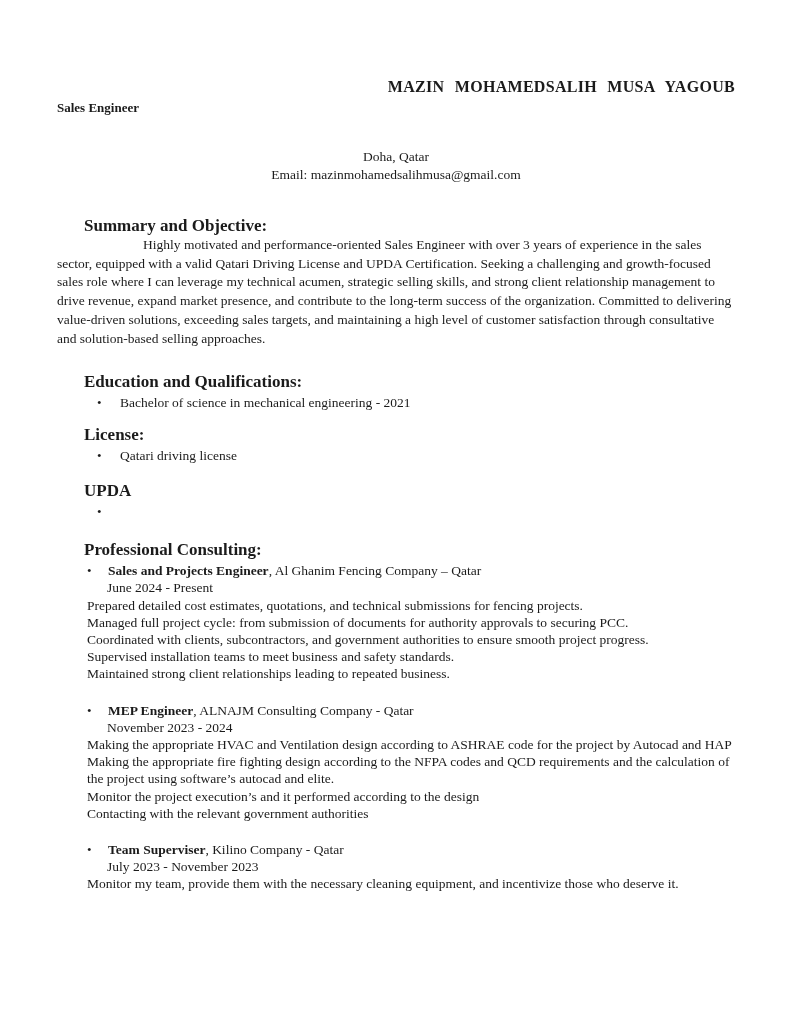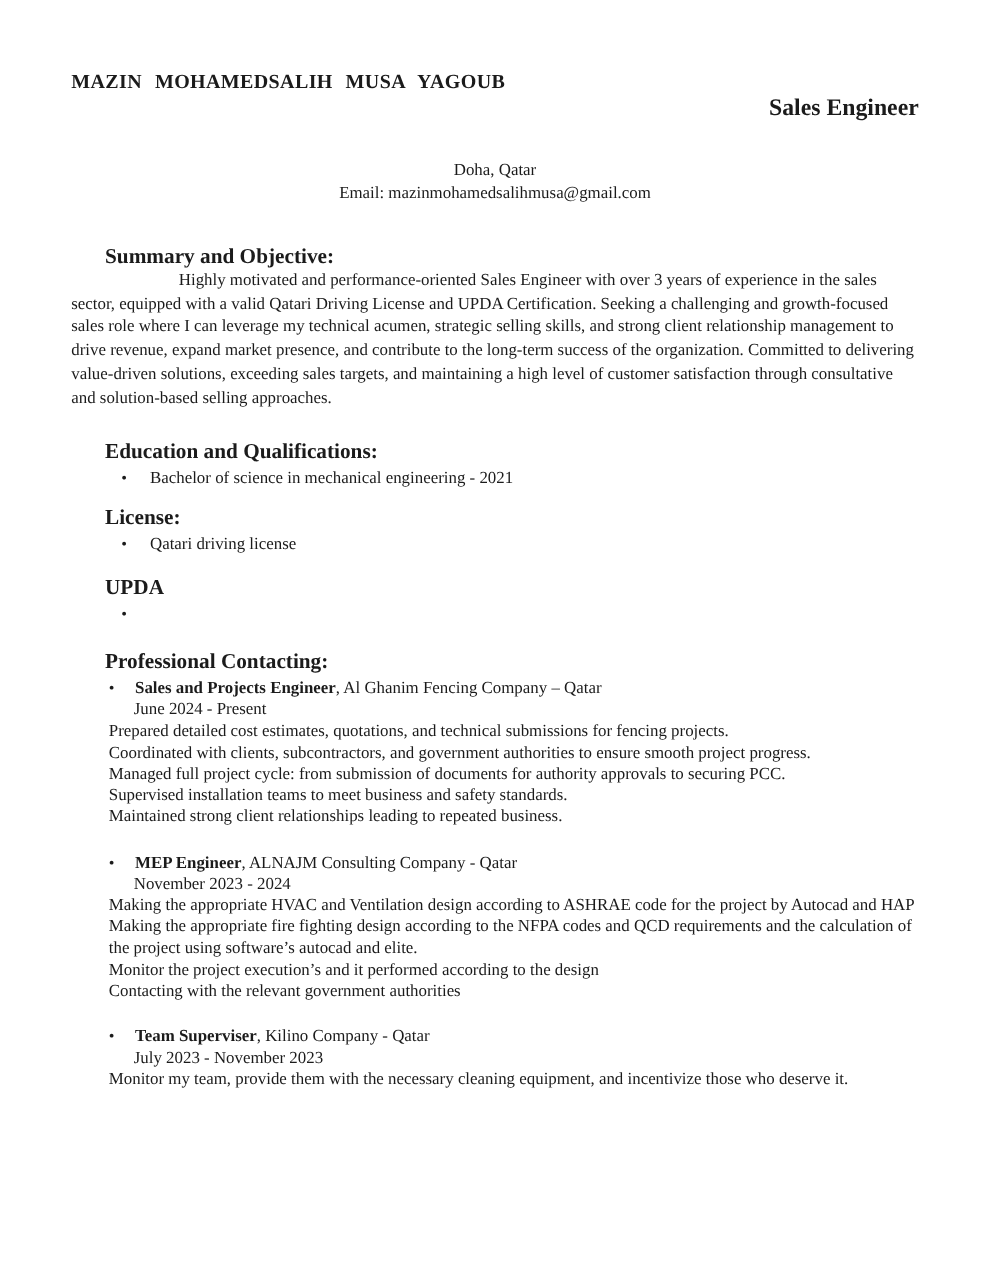--- a/index.html
+++ b/index.html
@@ -17,31 +17,32 @@
   .page {
     box-sizing: border-box;
     width: 791px;
     height: 1024px;
     padding: 56px 56px 0 57px;
     background: #ffffff;
     overflow: hidden;
   }
   
   .hdr-name {
-    text-align: left;
+    text-align: right;
     font-weight: bold;
     font-size: 16px;
     line-height: 20px;
     letter-spacing: 0.3px;
     word-spacing: 6px;
+    margin-top: 21px;
   }
   .hdr-title {
-    text-align: right;
+    text-align: left;
     font-weight: bold;
-    font-size: 19px;
+    font-size: 13px;
     line-height: 18px;
     margin-top: 2px;
   }
   .contact {
     margin-top: 31px;
     text-align: center;
     font-size: 13.5px;
     line-height: 18px;
   }
   
@@ -113,32 +114,32 @@
   <div class="bullet-row sec-bullet">
     <span class="bullet-glyph">•</span>
     <span>Qatari driving license</span>
   </div>
 
   <div class="sec-heading upda-heading">UPDA</div>
   <div class="bullet-row sec-bullet">
     <span class="bullet-glyph">•</span>
   </div>
 
-  <div class="sec-heading exp-heading">Professional Contacting:</div>
+  <div class="sec-heading exp-heading">Professional Consulting:</div>
 
   <div class="job">
     <div class="job-title-row">
       <span class="bullet-glyph">•</span>
       <span><span class="job-role">Sales and Projects Engineer</span><span>, Al Ghanim Fencing Company – Qatar</span></span>
     </div>
     <div class="job-dates">June 2024 -  Present</div>
     <div class="job-details">
       <div>Prepared detailed cost estimates, quotations, and technical submissions for fencing projects.</div>
+      <div>Managed full project cycle: from submission of documents for authority approvals to securing PCC.</div>
       <div>Coordinated with clients, subcontractors, and government authorities to ensure smooth project progress.</div>
-      <div>Managed full project cycle: from submission of documents for authority approvals to securing PCC.</div>
       <div>Supervised installation teams to meet business and safety standards.</div>
       <div>Maintained strong client relationships leading to repeated business.</div>
     </div>
   </div>
 
   <div class="job">
     <div class="job-title-row">
       <span class="bullet-glyph">•</span>
       <span><span class="job-role">MEP Engineer</span><span>, ALNAJM Consulting Company - Qatar</span></span>
     </div>

